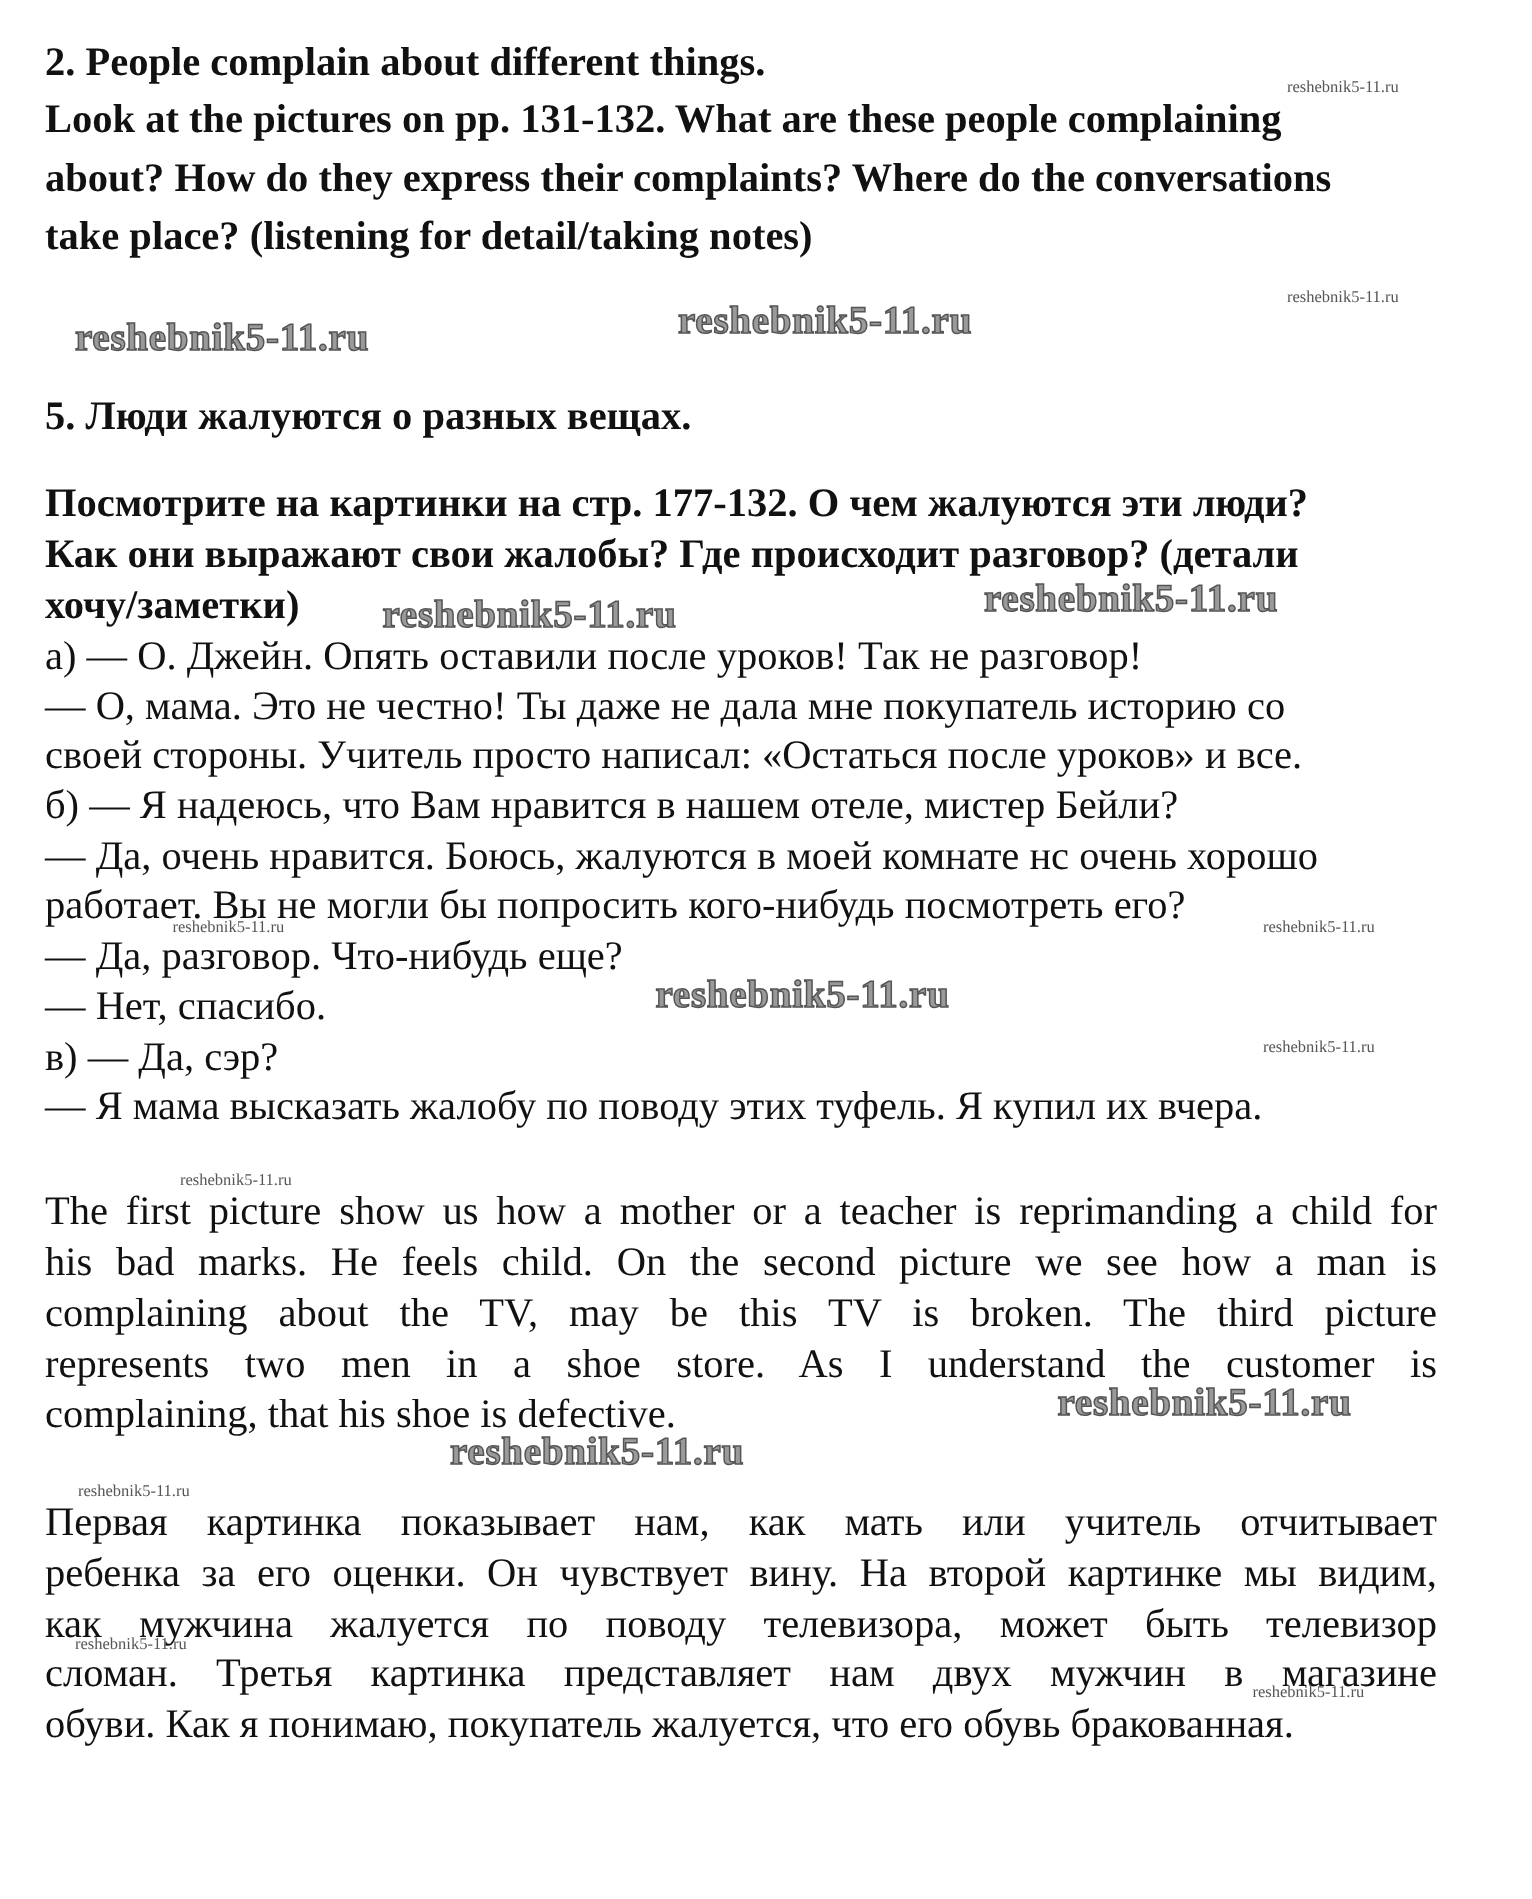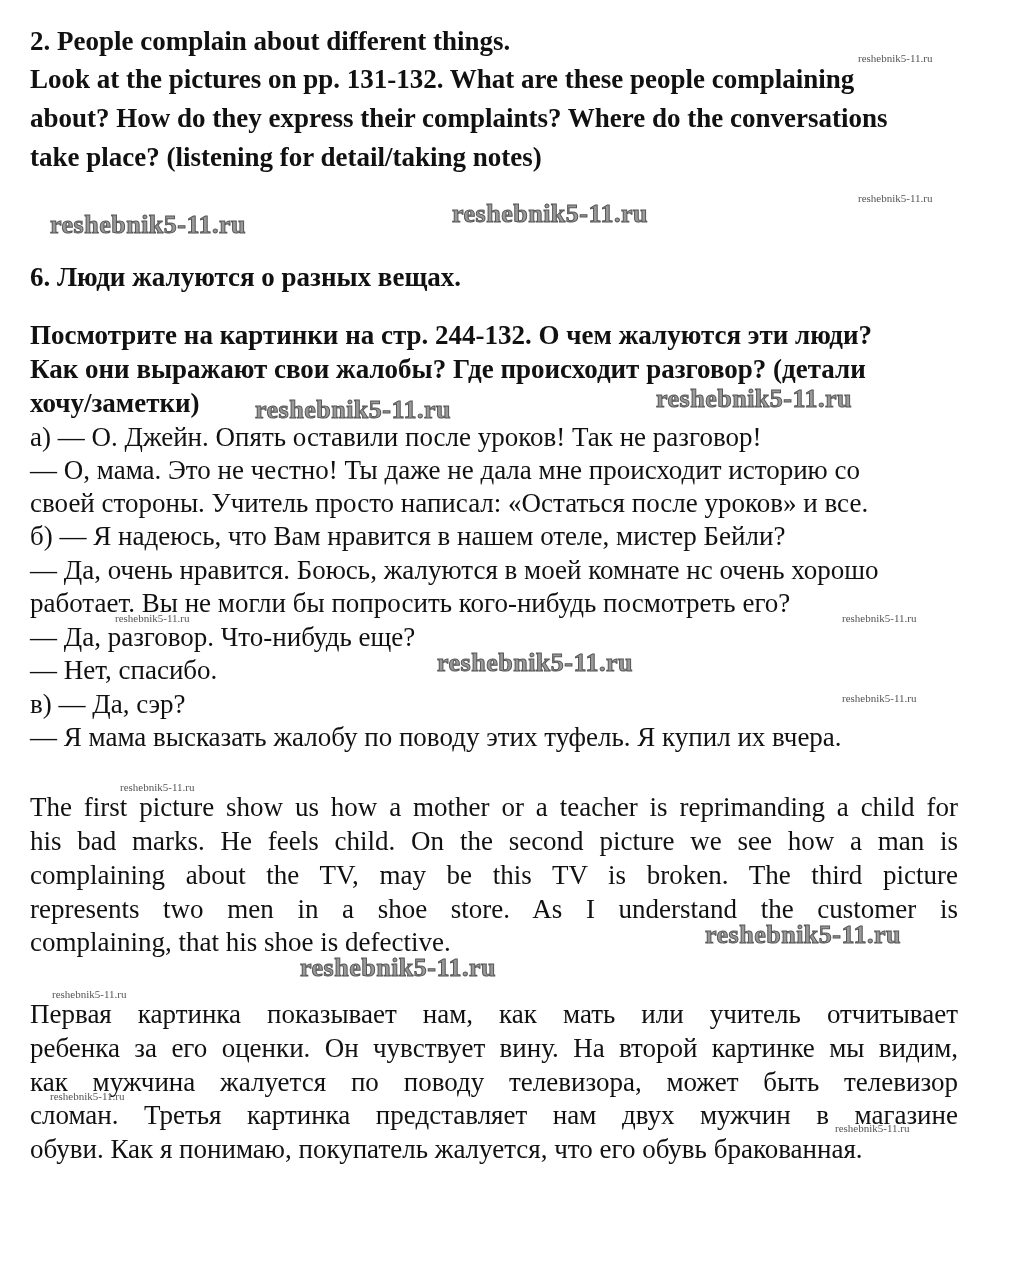--- a/index.html
+++ b/index.html
@@ -13,27 +13,27 @@
   .wm-small { position: absolute; font-family: "Liberation Serif", serif; font-size: 11px; color: #555; white-space: nowrap; }
 </style>
 </head>
 <body>
 
 <div class="line bold" style="top:24px">2. People complain about different things.</div>
 <div class="line bold" style="top:62px">Look at the pictures on pp. 131-132. What are these people complaining</div>
 <div class="line bold" style="top:101px">about? How do they express their complaints? Where do the conversations</div>
 <div class="line bold" style="top:140px">take place? (listening for detail/taking notes)</div>
 
-<div class="line bold" style="top:260px">6. Люди жалуются о разных вещах.</div>
-<div class="line bold" style="top:318px">Посмотрите на картинки на стр. 244-132. О чем жалуются эти люди?</div>
+<div class="line bold" style="top:260px">5. Люди жалуются о разных вещах.</div>
+<div class="line bold" style="top:318px">Посмотрите на картинки на стр. 177-132. О чем жалуются эти люди?</div>
 <div class="line bold" style="top:352px">Как они выражают свои жалобы? Где происходит разговор? (детали</div>
 <div class="line bold" style="top:386px">хочу/заметки)</div>
 
 <div class="line" style="top:420px">а) — О. Джейн. Опять оставили после уроков! Так не разговор!</div>
-<div class="line" style="top:453px">— О, мама. Это не честно! Ты даже не дала мне происходит историю со</div>
+<div class="line" style="top:453px">— О, мама. Это не честно! Ты даже не дала мне покупатель историю со</div>
 <div class="line" style="top:486px">своей стороны. Учитель просто написал: «Остаться после уроков» и все.</div>
 <div class="line" style="top:519px">б) — Я надеюсь, что Вам нравится в нашем отеле, мистер Бейли?</div>
 <div class="line" style="top:553px">— Да, очень нравится. Боюсь, жалуются в моей комнате нс очень хорошо</div>
 <div class="line" style="top:586px">работает. Вы не могли бы попросить кого-нибудь посмотреть его?</div>
 <div class="line" style="top:620px">— Да, разговор. Что-нибудь еще?</div>
 <div class="line" style="top:653px">— Нет, спасибо.</div>
 <div class="line" style="top:687px">в) — Да, сэр?</div>
 <div class="line" style="top:720px">— Я мама высказать жалобу по поводу этих туфель. Я купил их вчера.</div>
 
 <div class="line just" style="top:790px">The first picture show us how a mother or a teacher is reprimanding a child for</div>

